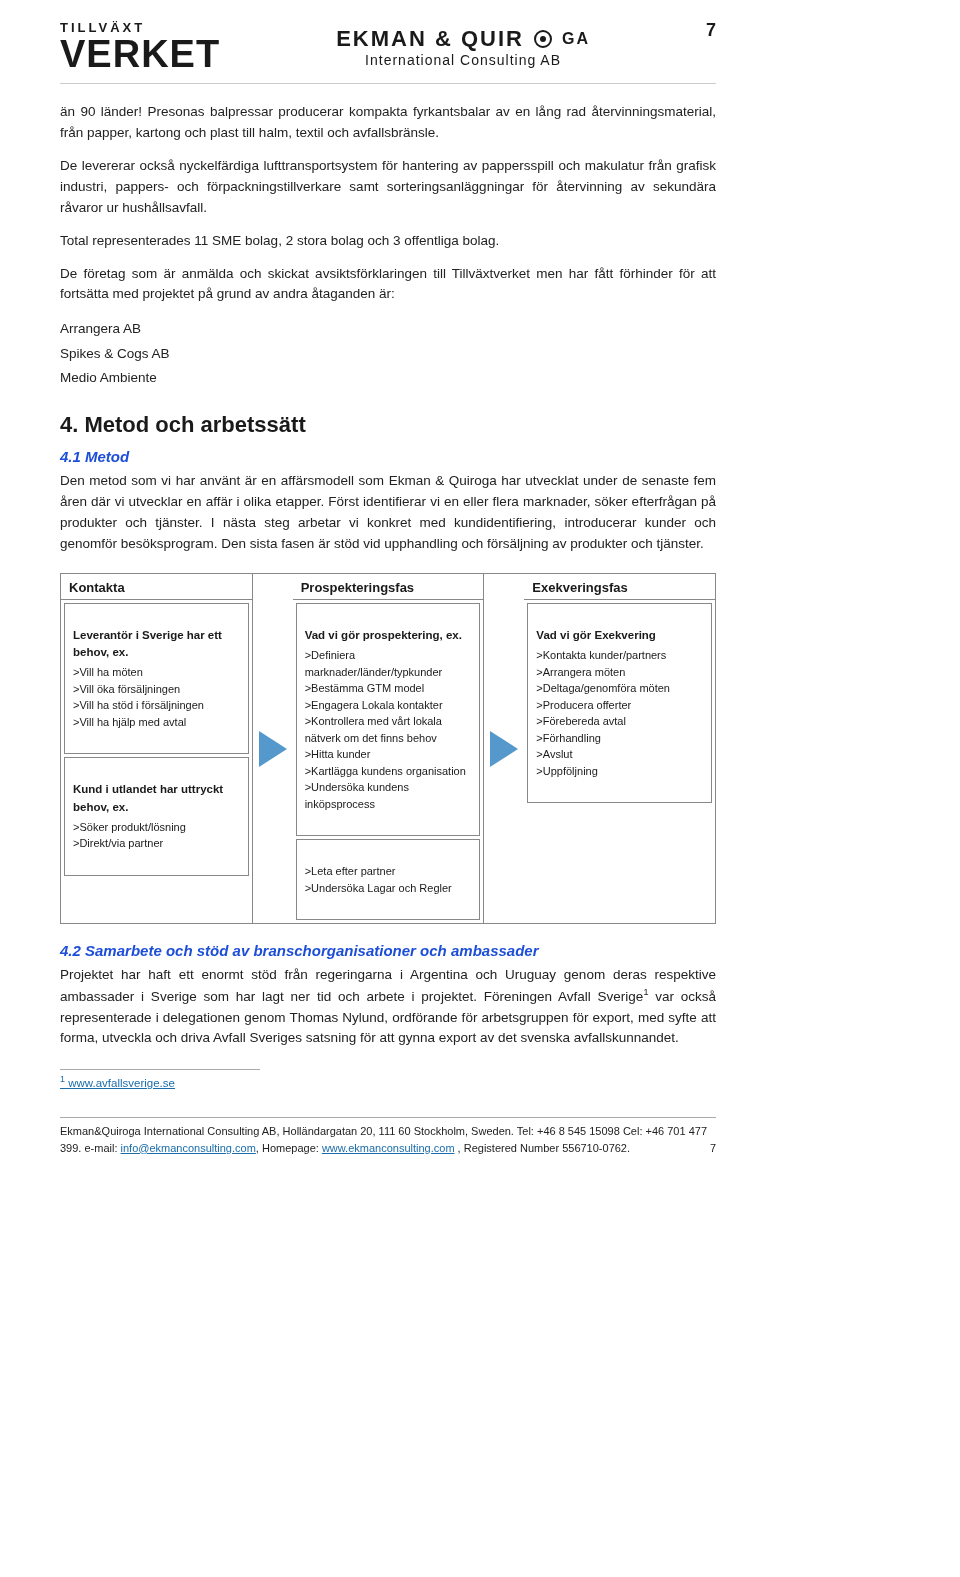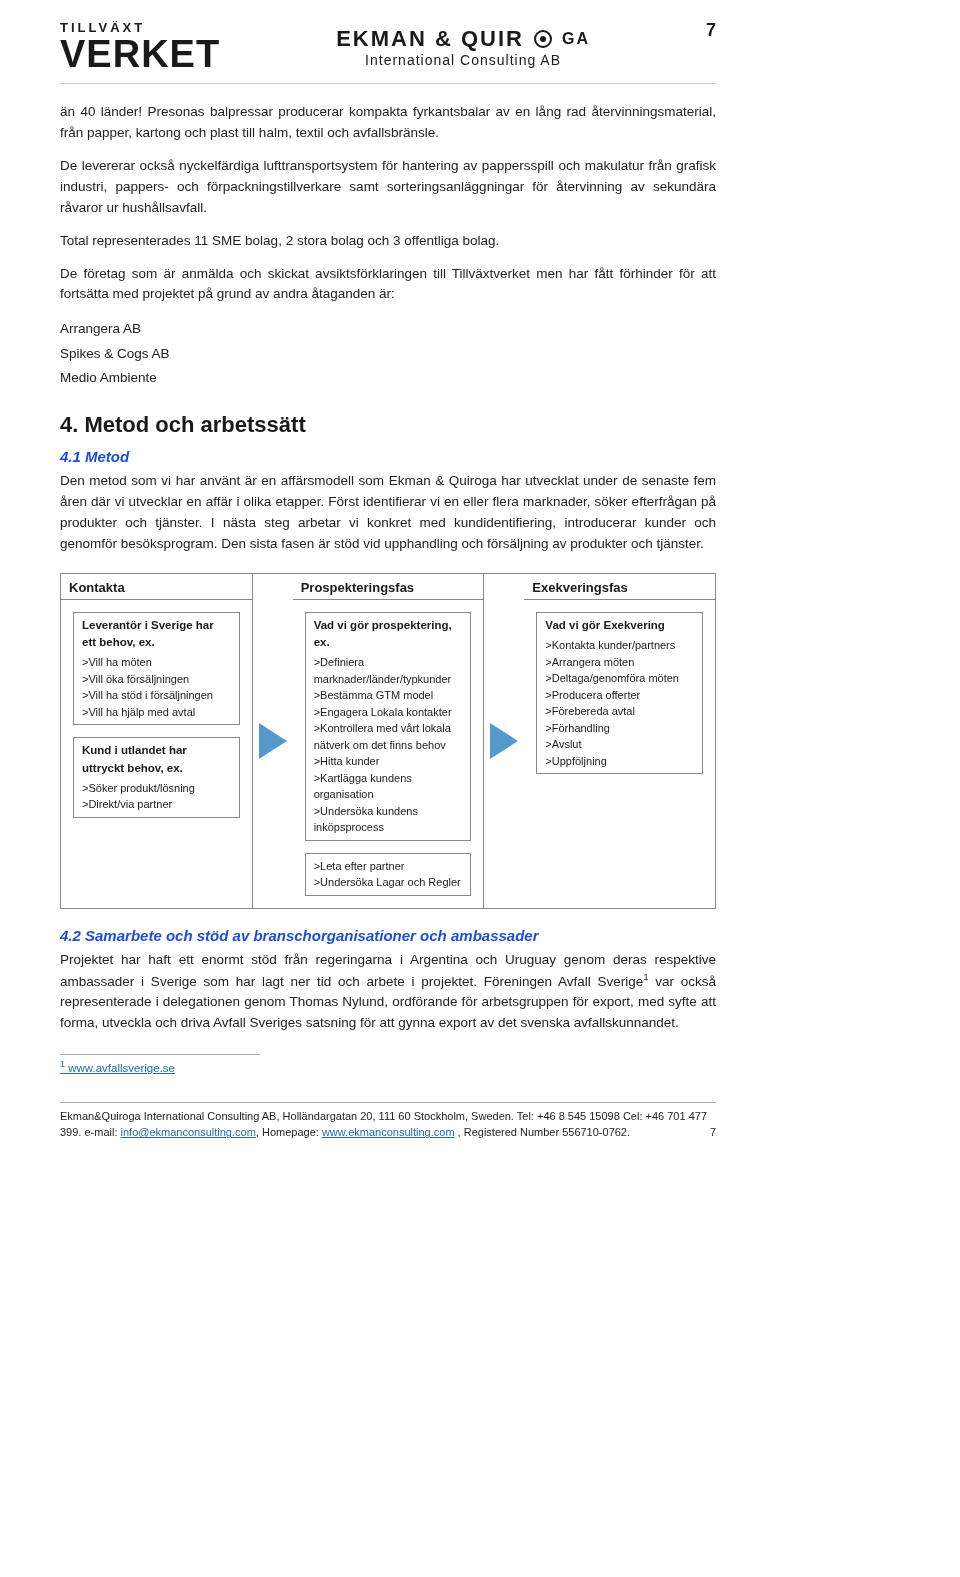--- a/index.html
+++ b/index.html
@@ -82,22 +82,22 @@
     }
     .diag-col-header {
       background: #fff;
       font-weight: bold;
       font-size: 13px;
       padding: 6px 8px 4px 8px;
       border-bottom: 1px solid #888;
     }
     .diag-box {
       border: 1px solid #888;
-      margin: 12px;
-      padding: 4px 8px;
+      margin: 3px;
+      padding: 23px 8px;
       background: #fff;
       font-size: 11px;
       line-height: 1.5;
     }
     .diag-box-title {
       font-weight: bold;
       font-size: 11.5px;
       margin-bottom: 3px;
     }
     .diag-arrow-col {
@@ -203,21 +203,21 @@
         <span class="quiroga-o"></span>
         <span style="font-size:16px;font-weight:bold;letter-spacing:2px;">GA</span>
       </div>
       <div class="subtitle">International Consulting AB</div>
     </div>
 
     <div class="page-number">7</div>
   </div>
 
   <div>
-    <p class="body-text">än 40 länder! Presonas balpressar producerar kompakta fyrkantsbalar av en lång rad återvinningsmaterial, från papper, kartong och plast till halm, textil och avfallsbränsle.</p>
+    <p class="body-text">än 90 länder! Presonas balpressar producerar kompakta fyrkantsbalar av en lång rad återvinningsmaterial, från papper, kartong och plast till halm, textil och avfallsbränsle.</p>
     <p class="body-text">De levererar också nyckelfärdiga lufttransportsystem för hantering av pappersspill och makulatur från grafisk industri, pappers- och förpackningstillverkare samt sorteringsanläggningar för återvinning av sekundära råvaror ur hushållsavfall.</p>
     <p class="body-text">Total representerades 11 SME bolag, 2 stora bolag och 3 offentliga bolag.</p>
     <p class="body-text">De företag som är anmälda och skickat avsiktsförklaringen till Tillväxtverket men har fått förhinder för att fortsätta med projektet på grund av andra åtaganden är:</p>
 
     <div class="company-list">
       <div>Arrangera AB</div>
       <div>Spikes &amp; Cogs AB</div>
       <div>Medio Ambiente</div>
     </div>
 

